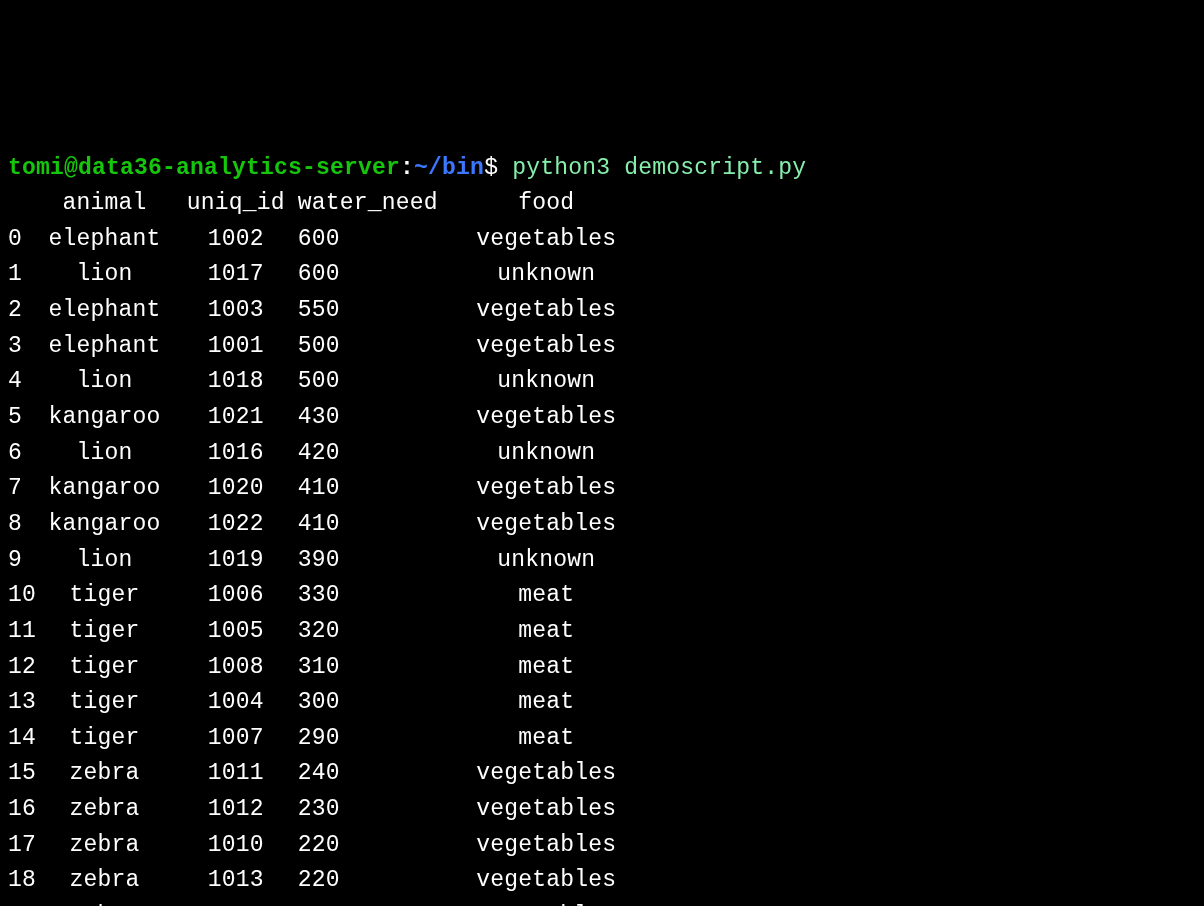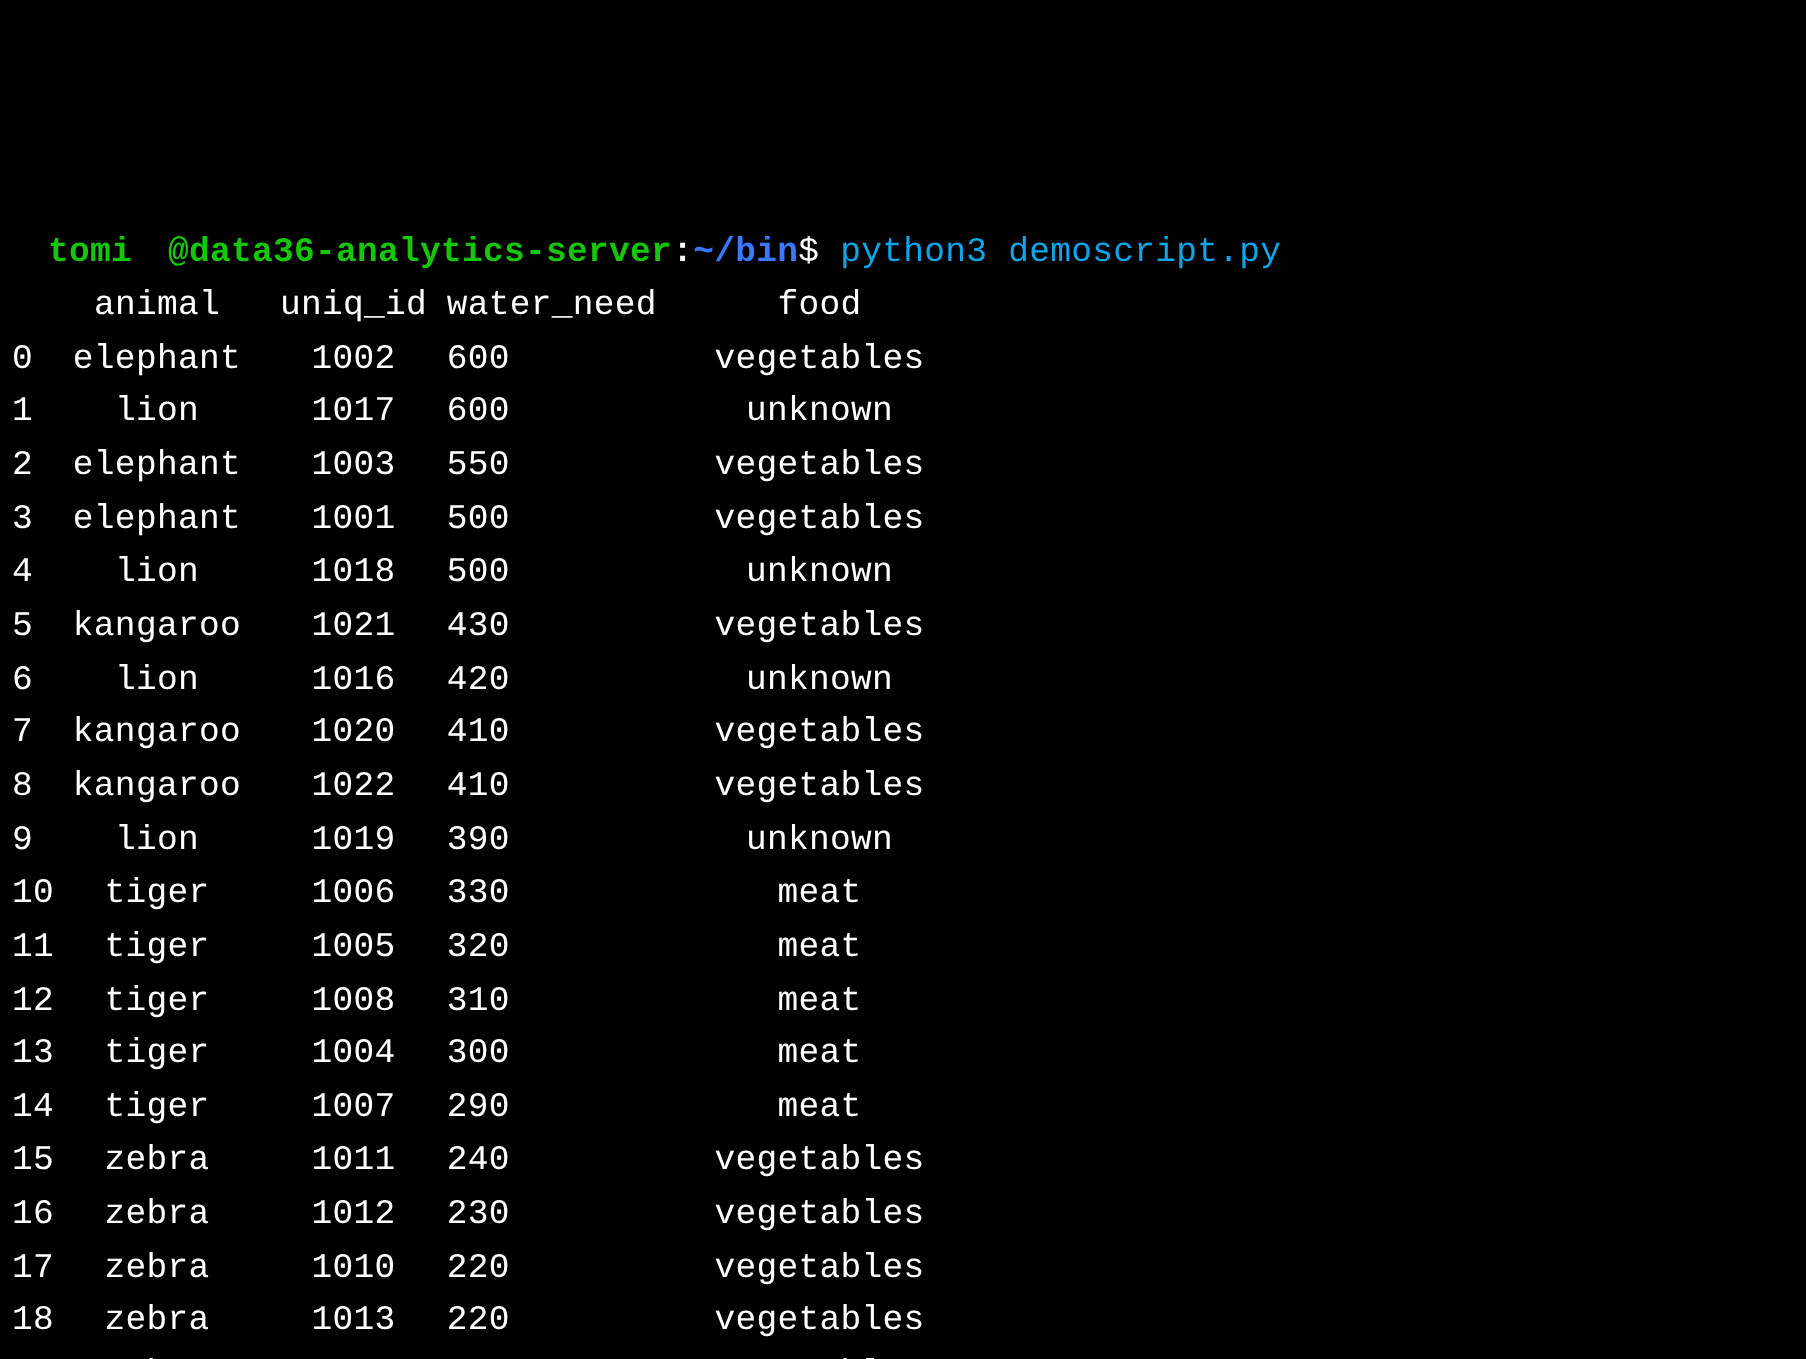--- a/index.html
+++ b/index.html
@@ -8,26 +8,26 @@
       color: #ffffff;
       font-family: 'Menlo', 'Monaco', 'Consolas', 'Courier New', monospace;
       font-size: 23px;
       line-height: 1.55;
       padding: 8px;
       white-space: pre;
       width: 1204px;
       height: 906px;
       overflow: hidden;
     }
-    .user { color: #16c60c; font-weight: bold; margin-left: 24px; }
+    .user { color: #16c60c; font-weight: bold; }
     .host { color: #16c60c; font-weight: bold; }
     .colon { color: #ffffff; font-weight: bold; }
     .path { color: #3b78ff; font-weight: bold; }
     .dollar { color: #ffffff; }
-    .cmd { color: #0ea5e9; }
+    .cmd { color: #86efac; }
     .header-row, .data-row { color: #ffffff; }
     .col-idx { display: inline-block; width: 2ch; text-align: left; }
     .col-a { display: inline-block; width: 10ch; text-align: center; }
     .col-b { display: inline-block; width: 9ch; text-align: center; }
     .col-c { display: inline-block; width: 12ch; text-align: left; }
     .col-d { display: inline-block; width: 12ch; text-align: center; }
     #terminal-output { letter-spacing: 0.2px; }
   </style>
 </head>
 <body>

